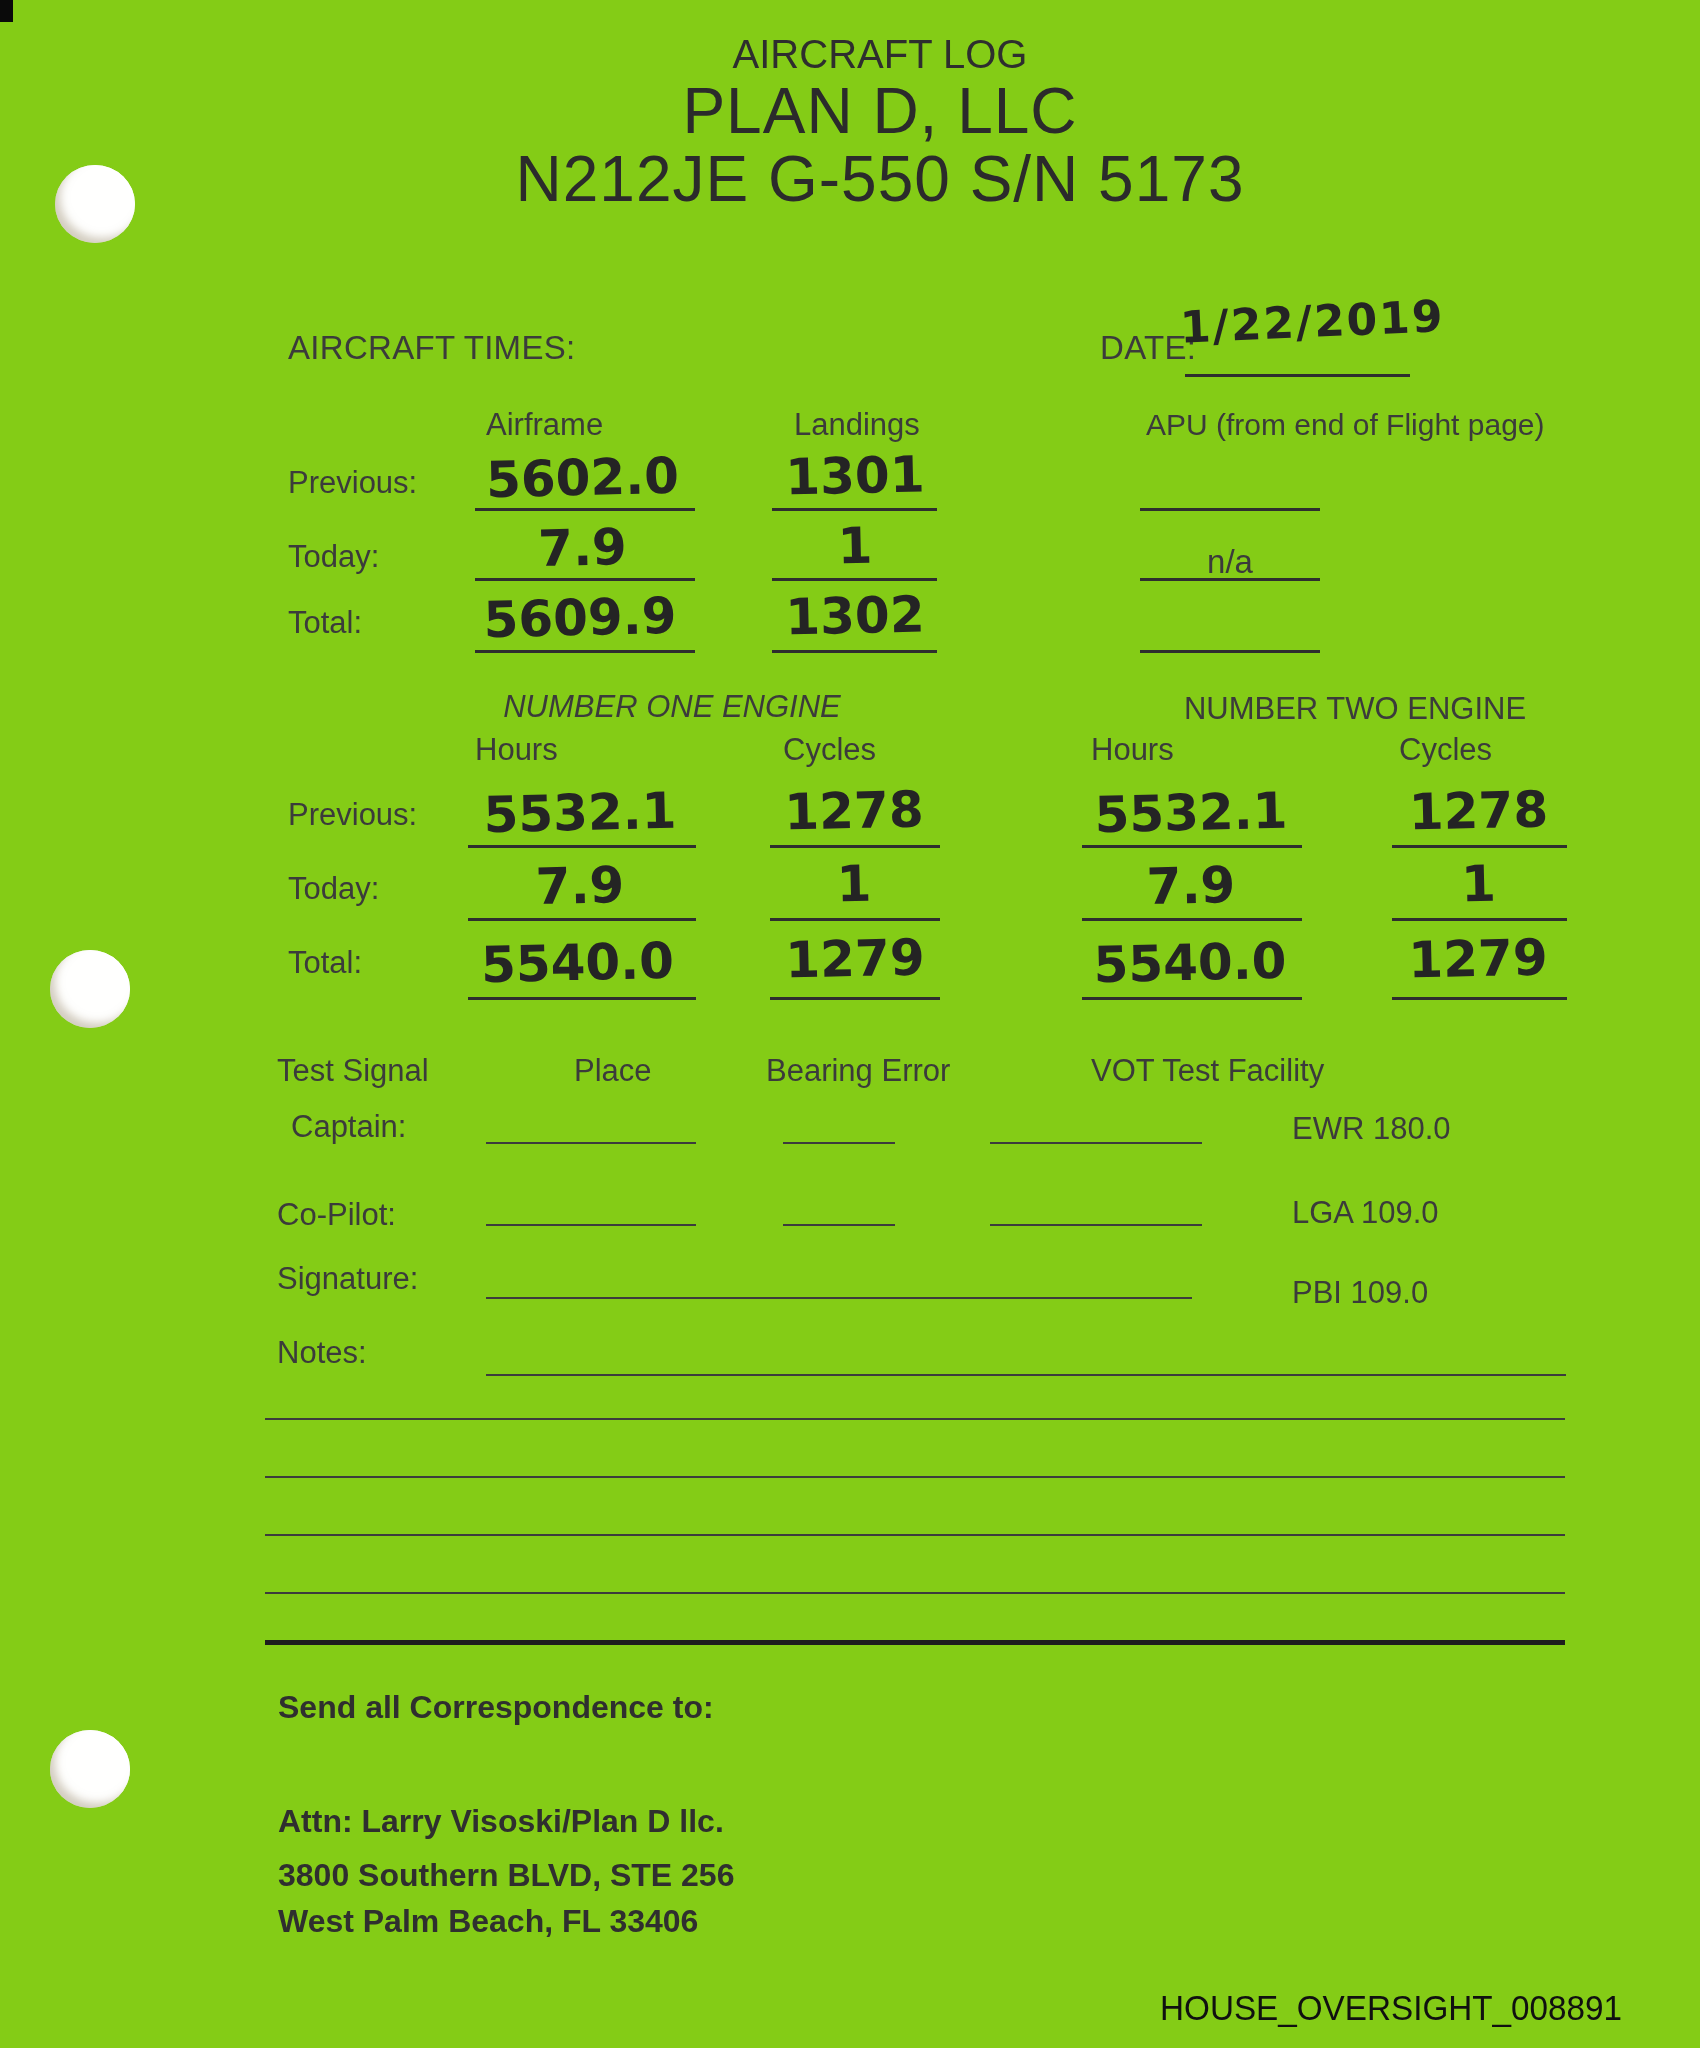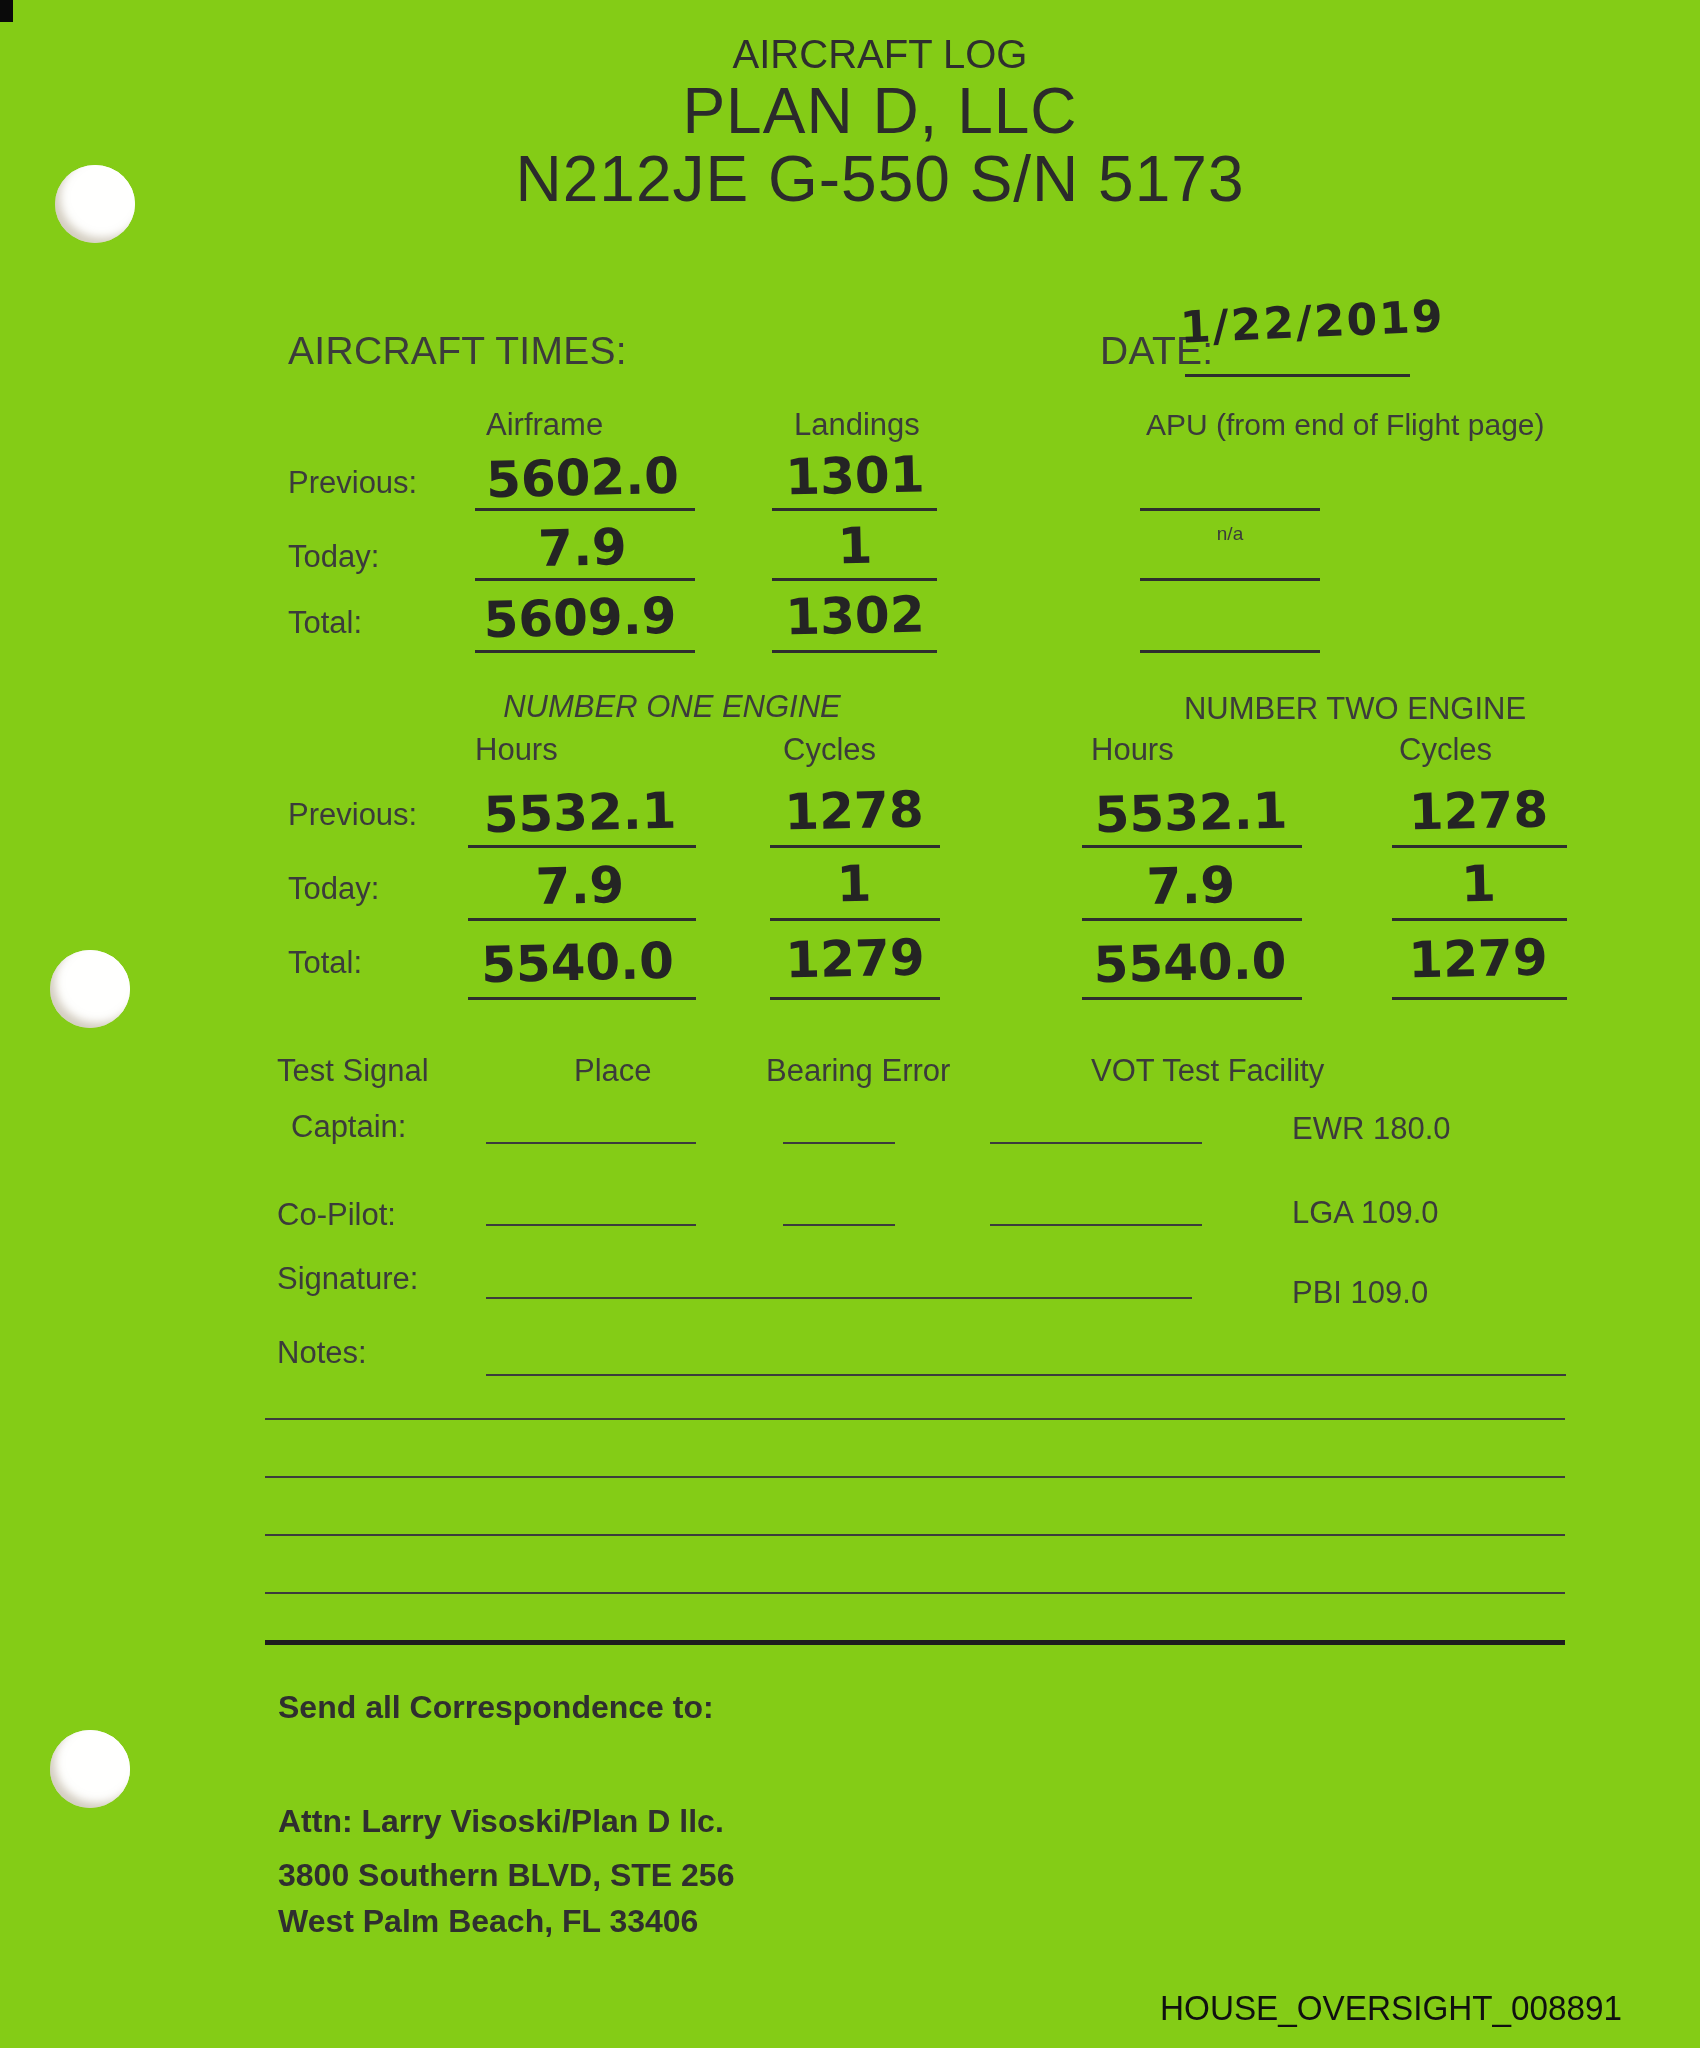--- a/index.html
+++ b/index.html
@@ -6,21 +6,21 @@
   .page{
     position:relative;
     width:1700px;height:2048px;
     background:#84cc16;
     overflow:hidden;
     font-family:"Liberation Sans",sans-serif;
     color:#3a3a3a;
   }
   
   .pr{position:absolute;font-size:31px;color:#3b3b3b;white-space:nowrap;line-height:1.1;}
-  .sec{font-size:39px;letter-spacing:.3px;}
+  .sec{font-size:33px;letter-spacing:.3px;}
   .ctr{text-align:center;}
   
   .t-small{position:absolute;left:380px;top:32px;width:1000px;text-align:center;font-size:40px;color:#2e2e2e;}
   .t-big{position:absolute;left:180px;width:1400px;text-align:center;font-size:64px;color:#2b2b2b;letter-spacing:1px;}
   
   .hw{
     position:absolute;
     font-family:"DejaVu Sans",sans-serif;
     font-weight:600;
     font-size:50px;line-height:1;
@@ -76,21 +76,21 @@
   <div class="pr" style="left:288px;top:466px;">Previous:</div>
   <div class="hw" style="left:470px;top:453px;width:225px;">5602.0</div>
   <div class="hw" style="left:770px;top:451px;width:170px;">1301</div>
   <div class="rule" style="left:475px;top:508px;width:220px;"></div>
   <div class="rule" style="left:772px;top:508px;width:165px;"></div>
   <div class="rule" style="left:1140px;top:508px;width:180px;"></div>
 
   <div class="pr" style="left:288px;top:540px;">Today:</div>
   <div class="hw" style="left:470px;top:523px;width:225px;">7.9</div>
   <div class="hw" style="left:770px;top:521px;width:170px;">1</div>
-  <div class="pr ctr" style="left:1140px;top:524px;width:180px;font-size:19px;">n/a</div>
+  <div class="pr ctr" style="left:1140px;top:544px;width:180px;font-size:33px;">n/a</div>
   <div class="rule" style="left:475px;top:578px;width:220px;"></div>
   <div class="rule" style="left:772px;top:578px;width:165px;"></div>
   <div class="rule" style="left:1140px;top:578px;width:180px;"></div>
 
   <div class="pr" style="left:288px;top:606px;">Total:</div>
   <div class="hw" style="left:460px;top:593px;width:240px;">5609.9</div>
   <div class="hw" style="left:765px;top:591px;width:180px;">1302</div>
   <div class="rule" style="left:475px;top:650px;width:220px;"></div>
   <div class="rule" style="left:772px;top:650px;width:165px;"></div>
   <div class="rule" style="left:1140px;top:650px;width:180px;"></div>

